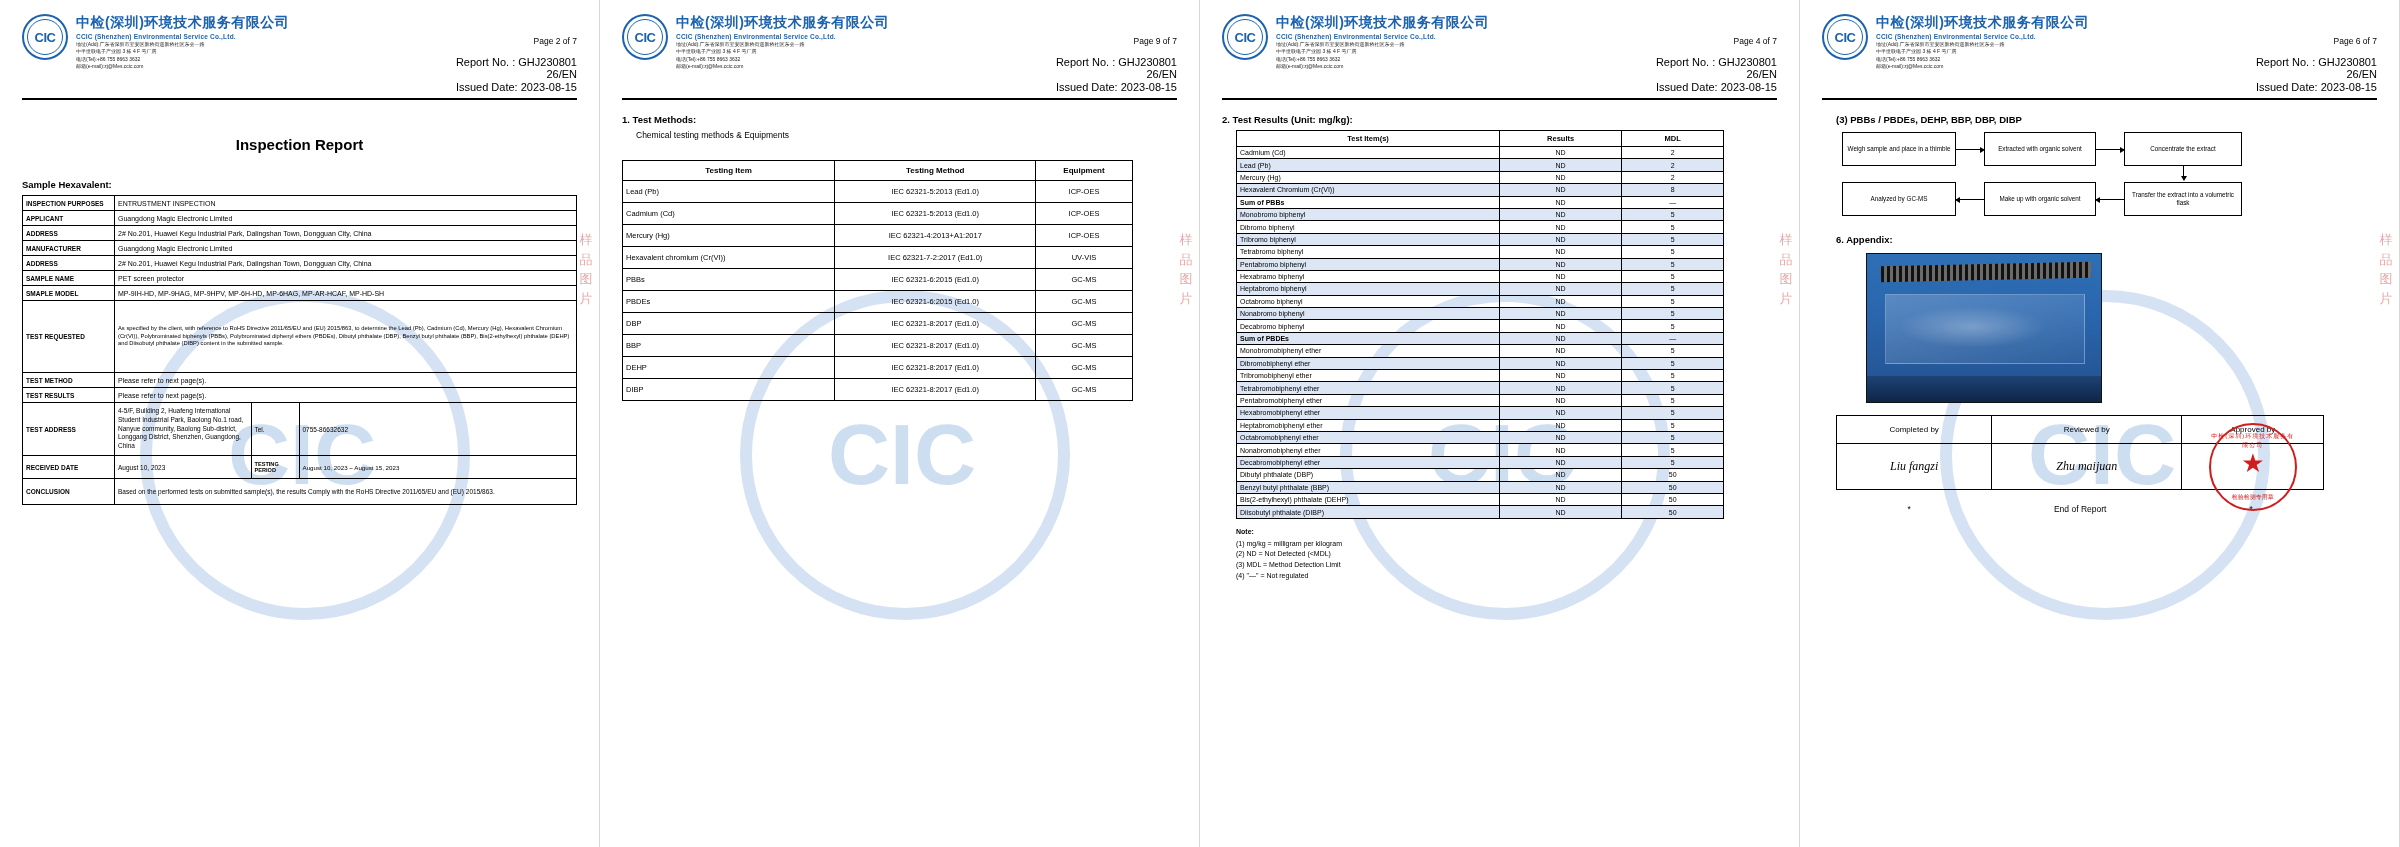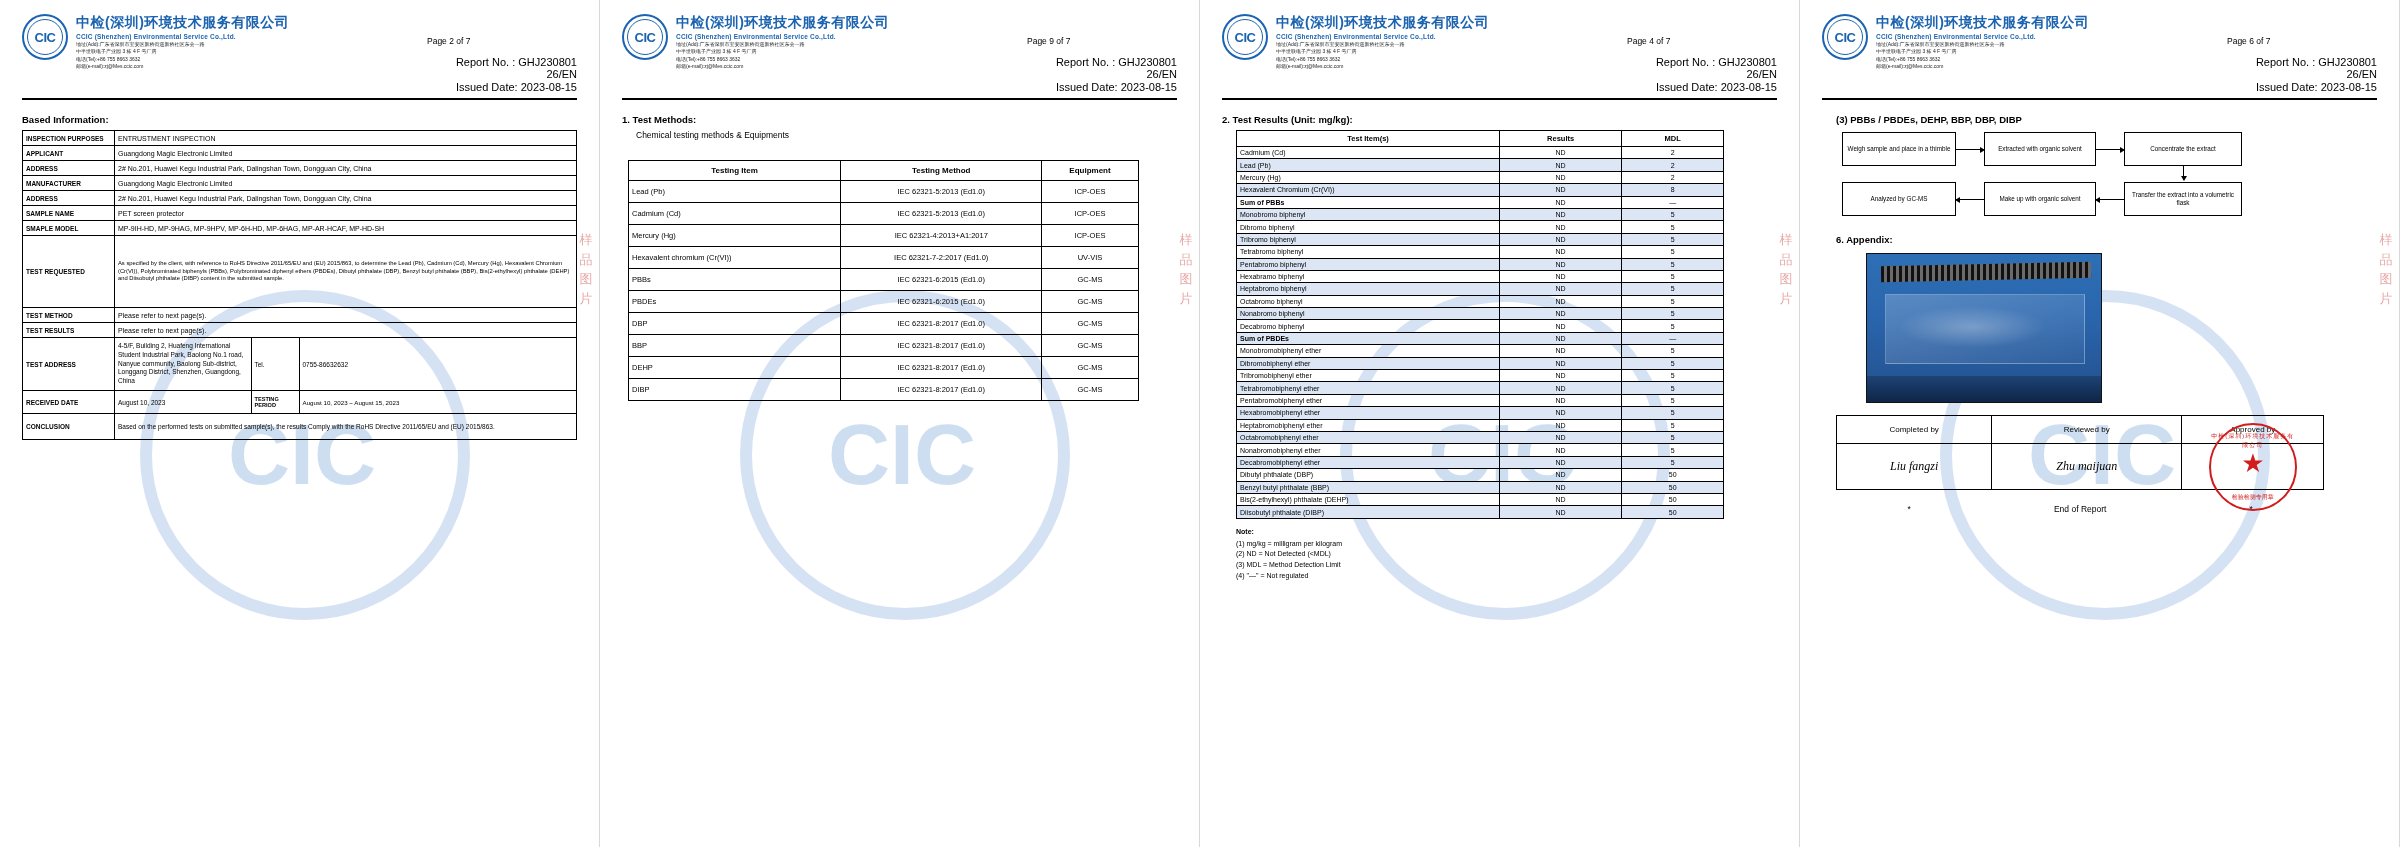--- a/index.html
+++ b/index.html
@@ -91,21 +91,21 @@
   }
   .addr-block {
     font-size: 5px; color: #222; line-height: 1.45; margin-top: 1px;
   }
   .hdr-right {
     flex: 0 0 150px;
     font-size: 8px;
     text-align: left;
     padding-top: 22px;
   }
-  .pageno { font-size: 8.5px; text-align: left; }
+  .pageno { font-size: 8.5px; text-align: right; }
   .refline { font-size: 11px; margin-top: 10px; text-align: right; }
   .refline div { margin-bottom: 1px; }
   
   .body { position: relative; z-index: 2; margin-top: 14px; }
   .sec-title {
     font-size: 9.5px; font-weight: bold; margin: 6px 0 5px 0;
   }
   .sub-title { font-size: 8.5px; margin: 2px 0 20px 14px; }
   h1.report-title {
     text-align: center;
@@ -276,21 +276,22 @@
         <div class="hdr-right">
           <div class="pageno">Page 2 of 7</div>
           <div class="refline">
             <div><span>Report No. :</span> <span>GHJ230801 26/EN</span></div>
             <div><span>Issued Date:</span> <span>2023-08-15</span></div>
           </div>
         </div>
       </div>
 
       <div class="body">
-        <div class="sample-info-label">Based Information:</div>
+        <h1 class="report-title">Inspection Report</h1>
+        <div class="sample-info-label">Sample Hexavalent:</div>
 
         <table class="grid">
           <tbody>
               <tr>
             <td class="c b">INSPECTION PURPOSES</td>
             <td class="c">ENTRUSTMENT INSPECTION</td>
           </tr>
           <tr>
             <td class="c b">APPLICANT</td>
             <td class="c">Guangdong Magic Electronic Limited</td>
@@ -396,21 +397,21 @@
             <div><span>Report No. :</span> <span>GHJ230801 26/EN</span></div>
             <div><span>Issued Date:</span> <span>2023-08-15</span></div>
           </div>
         </div>
       </div>
 
       <div class="body">
         <div class="sec-title">1.  Test Methods:</div>
         <div class="sub-title">Chemical testing methods &amp; Equipments</div>
 
-        <table class="grid" style="width:92%;margin-left:6px;">
+        <table class="grid" style="width:92%;margin-left:0;">
           <tbody>
               <tr>
             <th class="c">Testing Item</th>
             <th class="c">Testing Method</th>
             <th class="c">Equipment</th>
           </tr>
           <tr>
             <td>Lead (Pb)</td>
             <td>IEC 62321-5:2013 (Ed1.0)</td>
             <td>ICP-OES</td>

